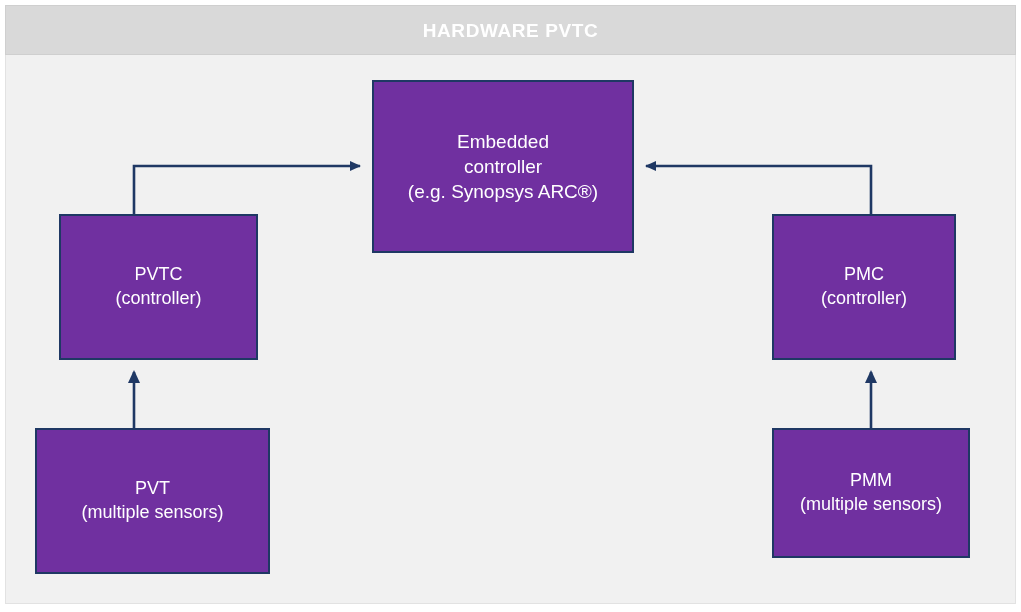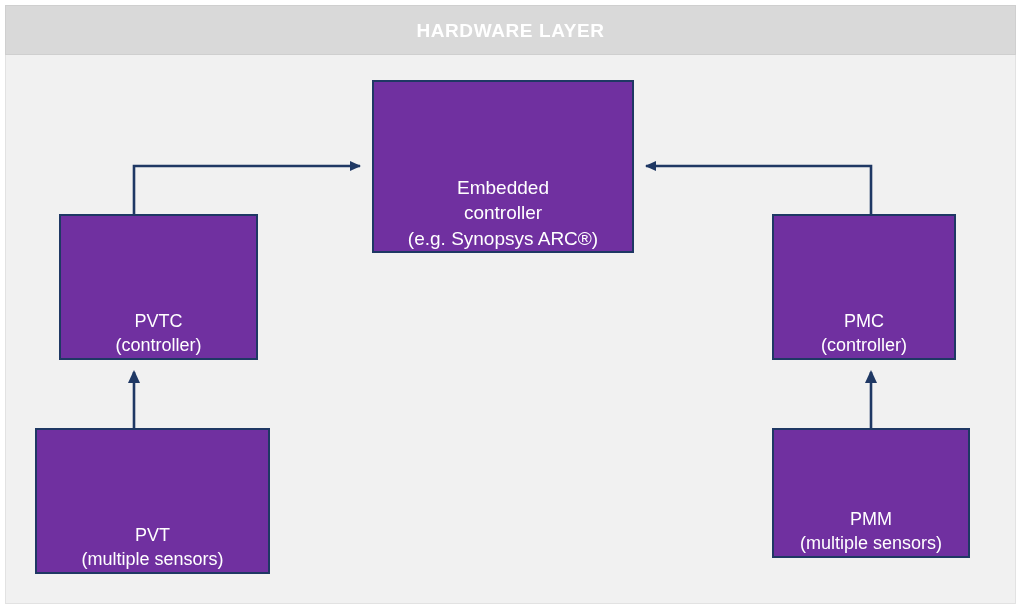--- a/index.html
+++ b/index.html
@@ -69,21 +69,21 @@
 
   
   .block {
     position: absolute;
     background: #7030a0;
     border: 2px solid #1f3864;
     box-sizing: border-box;
     display: flex;
     flex-direction: column;
     align-items: center;
-    justify-content: flex-end;
+    justify-content: center;
     color: #ffffff;
     text-align: center;
     line-height: 1.33;
   }
   .block .block-line {
     display: block;
     white-space: nowrap;
   }
 
   #block-processor {
@@ -122,21 +122,21 @@
     height: 130px;
     font-size: 18px;
   }
 </style>
 </head>
 <body>
 
 <div id="diagram-root">
 
   <div class="layer-header">
-    <span class="layer-header-title">HARDWARE LAYER</span>
+    <span class="layer-header-title">HARDWARE PVTC</span>
   </div>
 
   <div class="layer-body"></div>
 
   <svg class="connectors" viewBox="0 0 1021 612" width="1021" height="612">
     <defs>
       <marker id="arrow-right" markerWidth="11" markerHeight="11" refX="10" refY="5" orient="auto" markerUnits="userSpaceOnUse">
         <path d="M0,0 L11,5 L0,10 z" fill="#1f3864"></path>
       </marker>
       <marker id="arrow-left" markerWidth="11" markerHeight="11" refX="10" refY="5" orient="auto" markerUnits="userSpaceOnUse">

